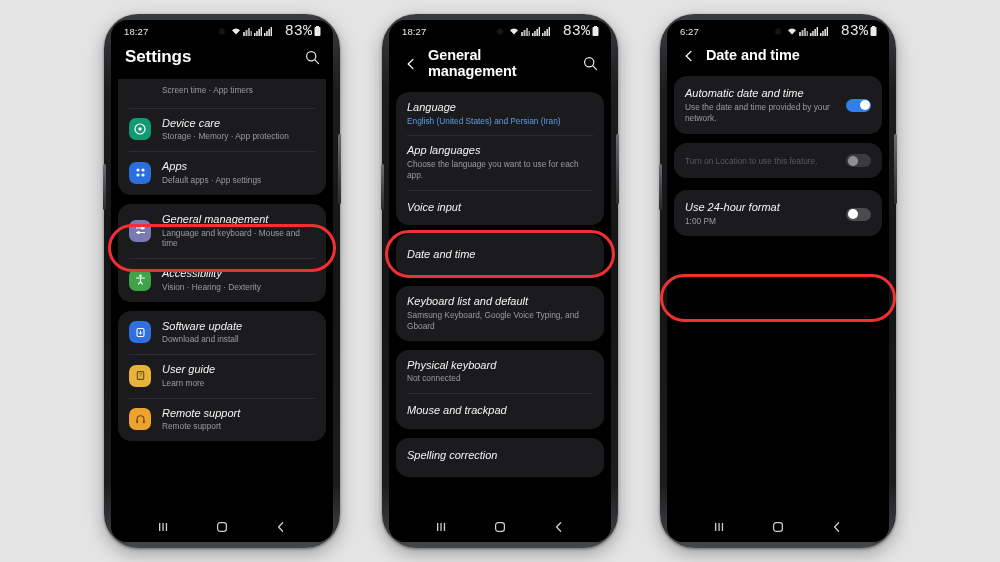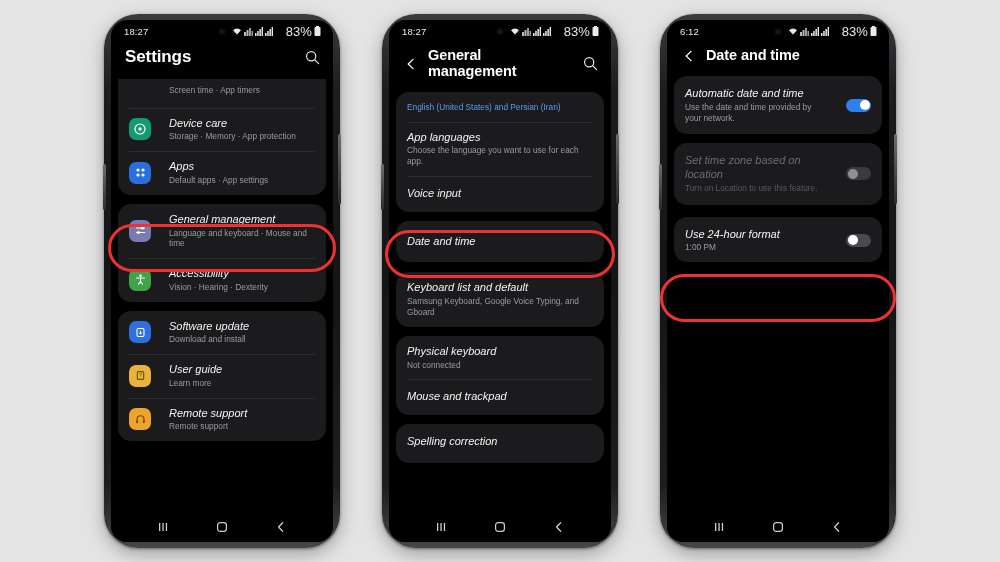--- a/index.html
+++ b/index.html
@@ -79,21 +79,21 @@
     font-size: 9.5px;
     letter-spacing: .1px;
     z-index: 5;
   }
   .status-right {
     display: flex;
     align-items: center;
     gap: 2px;
   }
   .status-right svg { display: block; }
-  .battery-pct { font-size: 13px; margin-left: 11px; }
+  .battery-pct { font-size: 15px; margin-left: 11px; font-family: Liberation Mono, monospace; }
 
   
   .app-bar {
     flex: 0 0 auto;
     display: flex;
     align-items: center;
     padding: 6px 12px 12px 14px;
     gap: 9px;
   }
   .app-bar .back {
@@ -131,21 +131,21 @@
   }
   .card.clipped-top {
     border-top-left-radius: 0;
     border-top-right-radius: 0;
   }
 
   .row {
     display: flex;
     align-items: center;
     padding: 9px 11px;
-    gap: 18px;
+    gap: 11px;
     position: relative;
   }
   .row.compact { padding: 10px 11px; }
   .row + .row:before {
     content: "";
     position: absolute;
     top: 0; left: 11px; right: 11px;
     height: 1px;
     background: #2e2e31;
   }
@@ -447,20 +447,21 @@
               <circle cx="6.2" cy="6.2" r="4.6" fill="none" stroke="#e9eaec" stroke-width="1.2"></circle>
               <line x1="9.6" y1="9.6" x2="13.6" y2="13.6" stroke="#e9eaec" stroke-width="1.2" stroke-linecap="round"></line>
             </svg>
         </span>
       </div>
 
       <div class="list">
         <div class="card">
           <div class="row">
             <span class="row-text">
+              <span class="row-title" style="display:block">Language</span>
               <span class="row-sub blue" style="display:block">English (United States) and Persian (Iran)</span>
             </span>
           </div>
           <div class="row">
             <span class="row-text">
               <span class="row-title" style="display:block">App languages</span>
               <span class="row-sub" style="display:block">Choose the language you want to use for each app.</span>
             </span>
           </div>
           <div class="row" style="padding-top:11px;padding-bottom:11px">
@@ -532,21 +533,21 @@
     </div>
 
     <div class="ring" style="left:3px; top:216px; right:3px; height:48px;"></div>
   </div>
 
   <div class="phone">
     <div class="screen">
       <div class="punch-hole"></div>
 
       <div class="status-bar">
-        <span>6:12</span>
+        <span>6:27</span>
         <span class="status-right">
           <svg width="10" height="9" viewBox="0 0 10 9">
               <path d="M5 7.6 1 3.2a5.6 5.6 0 0 1 8 0z" fill="#e9eaec"></path>
             </svg>
           <svg width="9" height="9" viewBox="0 0 9 9">
               <rect x="0" y="5" width="2" height="4" fill="#b9babd"></rect>
               <rect x="2.5" y="3" width="2" height="6" fill="#b9babd"></rect>
               <rect x="5" y="1" width="2" height="8" fill="#9a9b9e"></rect>
               <rect x="7.5" y="4" width="1.5" height="5" fill="#9a9b9e"></rect>
             </svg>
@@ -588,21 +589,20 @@
             </span>
             <span class="toggle on">
                 <span class="knob"></span>
               </span>
           </div>
         </div>
 
         <div class="card">
           <div class="row" style="padding-top:11px;padding-bottom:11px">
             <span class="row-text">
-              <span class="row-title dim" style="display:block">Set time zone based on location</span>
               <span class="row-sub dim" style="display:block">Turn on Location to use this feature.</span>
             </span>
             <span class="toggle off-dim">
                 <span class="knob"></span>
               </span>
           </div>
         </div>
 
         <div class="card" style="margin-top:12px">
           <div class="row" style="padding-top:11px;">

